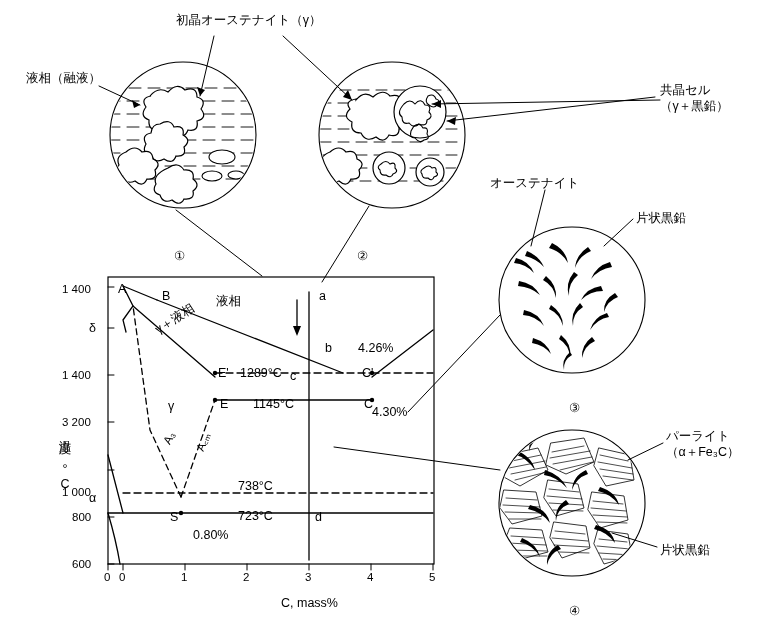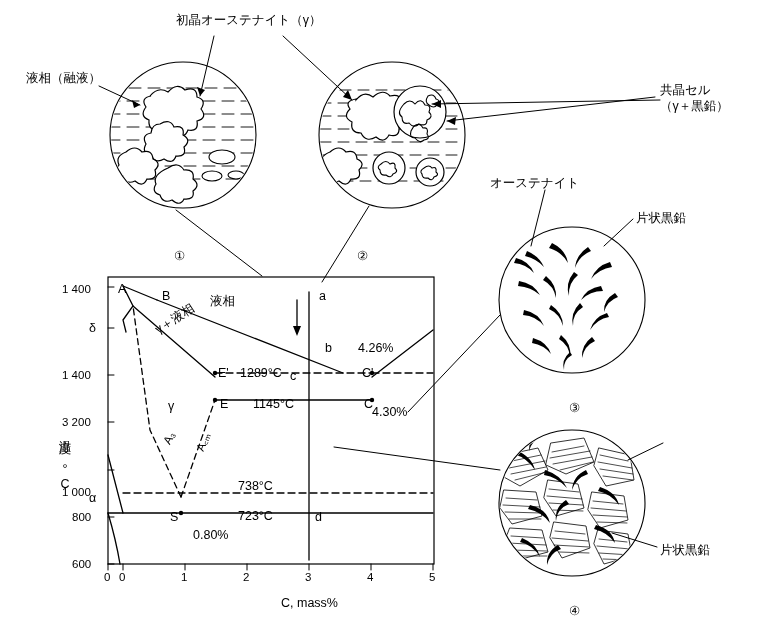--- a/index.html
+++ b/index.html
@@ -44,20 +44,22 @@
 <body>
 
 <div id="stage">
 
   <div class="lbl" style="left:26px; top:70px;">液相（融液）</div>
   <div class="lbl" style="left:660px; top:82px; white-space:pre-line;">共晶セル
 （γ＋黒鉛）</div>
   <div class="lbl" style="left:176px; top:12px;">初晶オーステナイト（γ）</div>
   <div class="lbl" style="left:490px; top:175px;">オーステナイト</div>
   <div class="lbl" style="left:636px; top:210px;">片状黒鉛</div>
+  <div class="lbl" style="left:666px; top:428px; white-space:pre-line;">パーライト
+（α＋Fe₃C）</div>
   <div class="lbl" style="left:660px; top:542px;">片状黒鉛</div>
 
   <div class="lbl" style="left:174px; top:248px;">①</div>
   <div class="lbl" style="left:357px; top:248px;">②</div>
   <div class="lbl" style="left:569px; top:400px;">③</div>
   <div class="lbl" style="left:569px; top:603px;">④</div>
 
   <div class="lbl" style="left:281px; top:595px;">C, mass%</div>
   <div class="vert" style="left:56px; top:430px;">温度, °C</div>
 
@@ -351,21 +353,21 @@
   <div class="lbl sm" style="left:62px; top:282px;">1 400</div>
 
   <div class="lbl sm" style="left:104px; top:570px;">0</div>
   <div class="lbl sm" style="left:119px; top:570px;">0</div>
   <div class="lbl sm" style="left:181px; top:570px;">1</div>
   <div class="lbl sm" style="left:243px; top:570px;">2</div>
   <div class="lbl sm" style="left:305px; top:570px;">3</div>
   <div class="lbl sm" style="left:367px; top:570px;">4</div>
   <div class="lbl sm" style="left:429px; top:570px;">5</div>
 
-  <div class="lbl" style="left:210px; top:293px;">液相</div>
+  <div class="lbl" style="left:216px; top:293px;">液相</div>
   <div class="lbl" style="left:152px; top:324px; transform:rotate(-33deg); transform-origin:left top;">γ＋液相</div>
   <div class="lbl" style="left:168px; top:398px;">γ</div>
   <div class="lbl" style="left:89px; top:320px;">δ</div>
   <div class="lbl" style="left:89px; top:490px;">α</div>
   <div class="lbl sm" style="left:160px; top:440px; transform:rotate(-62deg); transform-origin:left top;">A₃</div>
   <div class="lbl sm" style="left:193px; top:448px; transform:rotate(-68deg); transform-origin:left top;">A꜀ₘ</div>
 
   <div class="lbl" style="left:118px; top:281px;">A</div>
   <div class="lbl" style="left:162px; top:288px;">B</div>
   <div class="lbl" style="left:319px; top:288px;">a</div>

